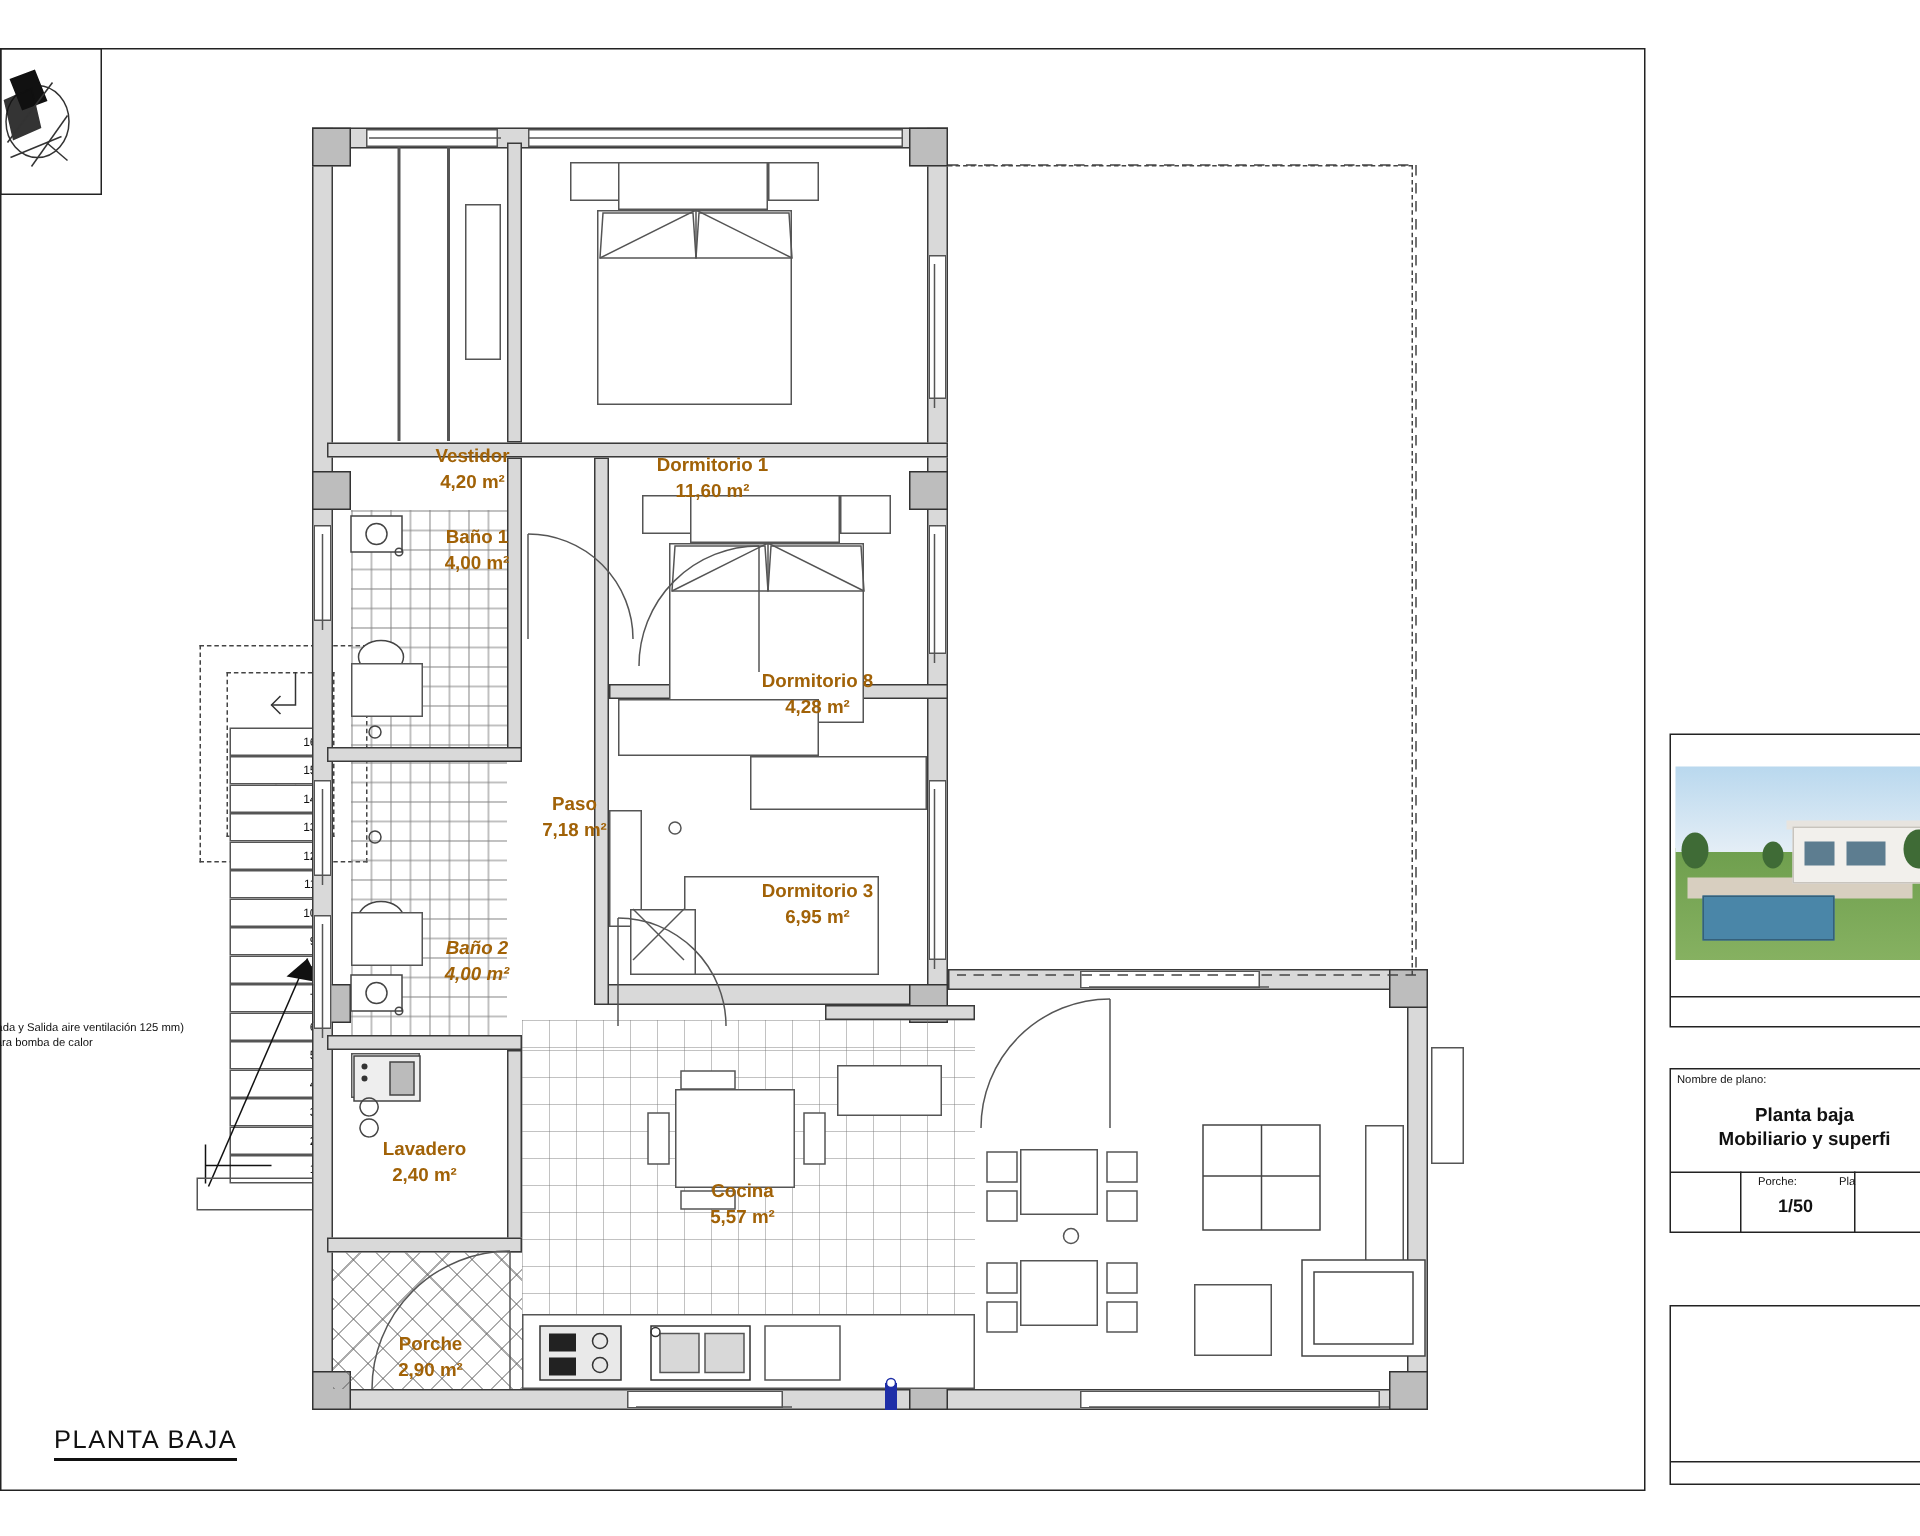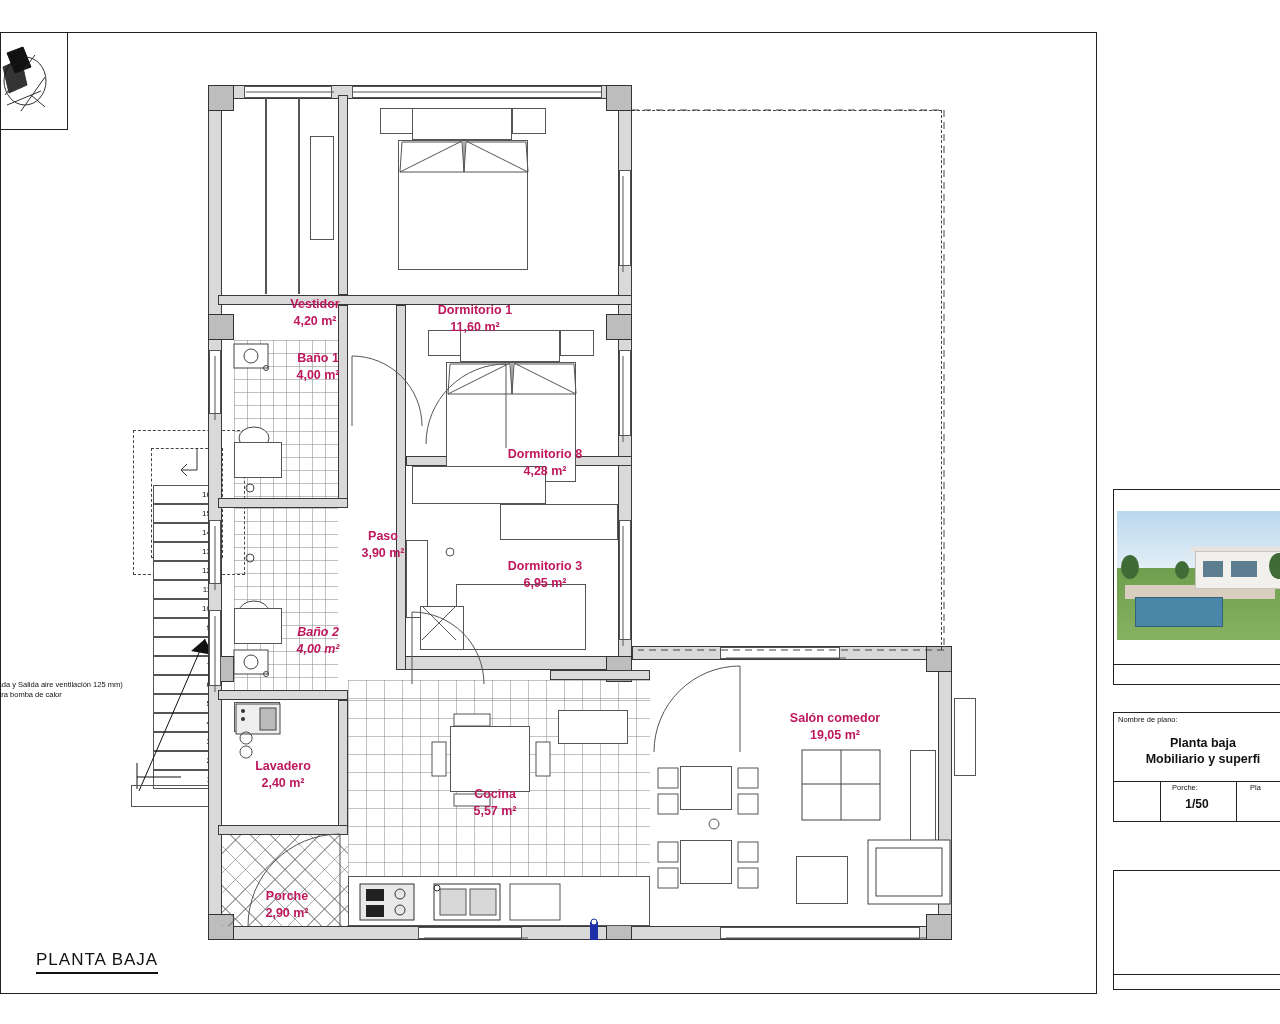--- a/index.html
+++ b/index.html
@@ -73,21 +73,21 @@
     position: absolute;
     background: #ffffff;
     border: 1px solid #555;
     box-sizing: border-box;
   }
   .room-label {
     position: absolute;
     text-align: center;
     font-size: 12.5px;
     font-weight: bold;
-    color: #be185d;
+    color: #a16207;
     line-height: 1.35;
     white-space: nowrap;
   }
   .room-label .area { font-weight: bold; }
 
   .dash-box {
     position: absolute;
     border: 1px dashed #444;
     box-sizing: border-box;
   }
@@ -574,37 +574,33 @@
       <div class="area">4,00 m²</div>
     </div>
 
     <div class="room-label" style="left:355px;top:396px;width:140px;">
       <div>Dormitorio 8</div>
       <div class="area">4,28 m²</div>
     </div>
 
     <div class="room-label" style="left:218px;top:478px;width:90px;">
       <div>Paso</div>
-      <div class="area">3,90 m²</div>
-    </div>
-
-    <div class="room-label" style="left:355px;top:508px;width:140px;text-align:center;">
+      <div class="area">7,18 m²</div>
+    </div>
+
+    <div class="room-label" style="left:355px;top:536px;width:140px;text-align:center;">
       <div>Dormitorio 3</div>
       <div class="area">6,95 m²</div>
     </div>
 
     <div class="room-label" style="left:143px;top:574px;width:110px;font-style:italic;">
       <div>Baño 2</div>
       <div class="area">4,00 m²</div>
     </div>
 
-    <div class="room-label" style="left:625px;top:660px;width:180px;">
-      <div>Salón comedor</div>
-      <div class="area">19,05 m²</div>
-    </div>
 
     <div class="room-label" style="left:108px;top:708px;width:110px;">
       <div>Lavadero</div>
       <div class="area">2,40 m²</div>
     </div>
 
     <div class="room-label" style="left:320px;top:736px;width:110px;">
       <div>Cocina</div>
       <div class="area">5,57 m²</div>
     </div>
@@ -644,21 +640,21 @@
     <div class="titleblock">
       <div class="tb-caption">Nombre de plano:</div>
       <div class="tb-title">
         <div>Planta baja</div>
         <div>Mobiliario y superfi</div>
       </div>
       <div class="tb-divider"></div>
       <div class="tb-vline" style="left:46px;"></div>
       <div class="tb-vline" style="left:122px;"></div>
       <div class="tb-sub" style="left:58px;top:70px;">Porche:</div>
-      <div class="tb-sub" style="left:136px;top:70px;">Pla</div>
+      <div class="tb-sub" style="left:112px;top:70px;">Pla</div>
       <div class="tb-scale">1/50</div>
     </div>
 
     <div class="bottom-box">
       <div class="bottom-box-line"></div>
     </div>
   </div>
 
 </div>
 

